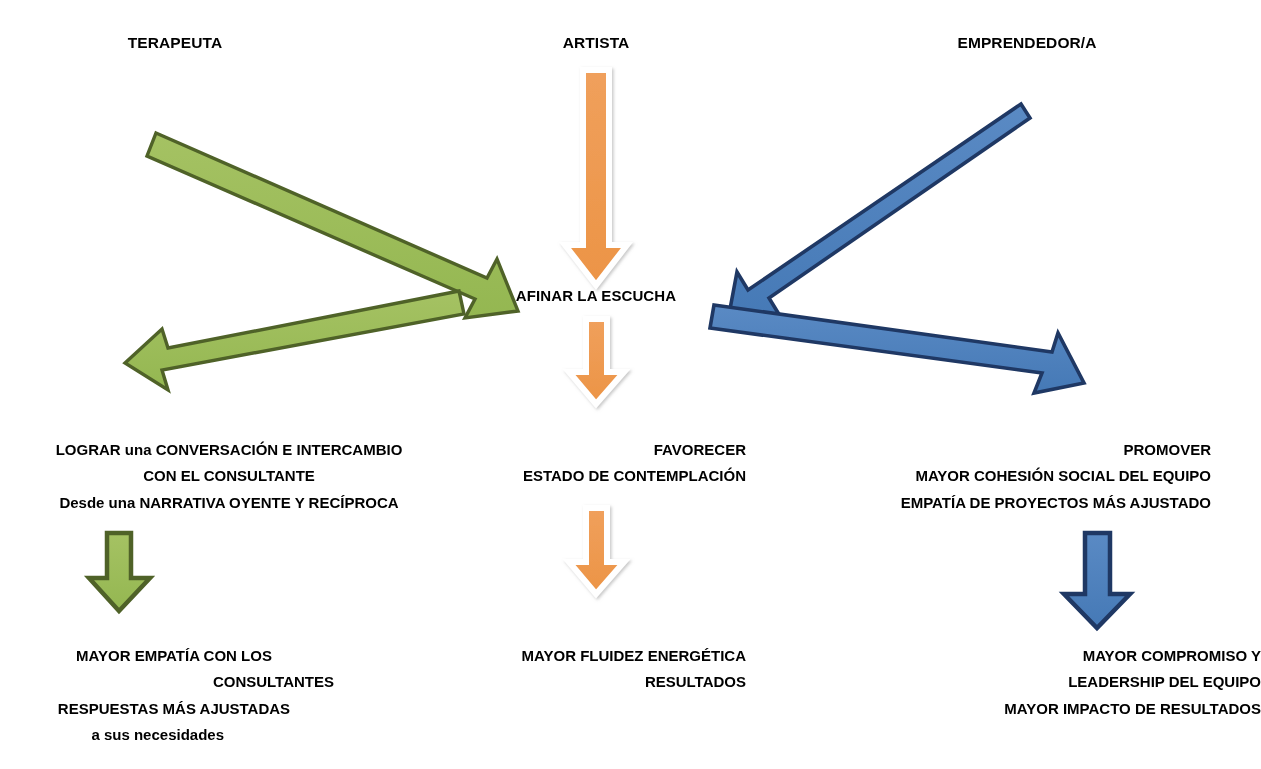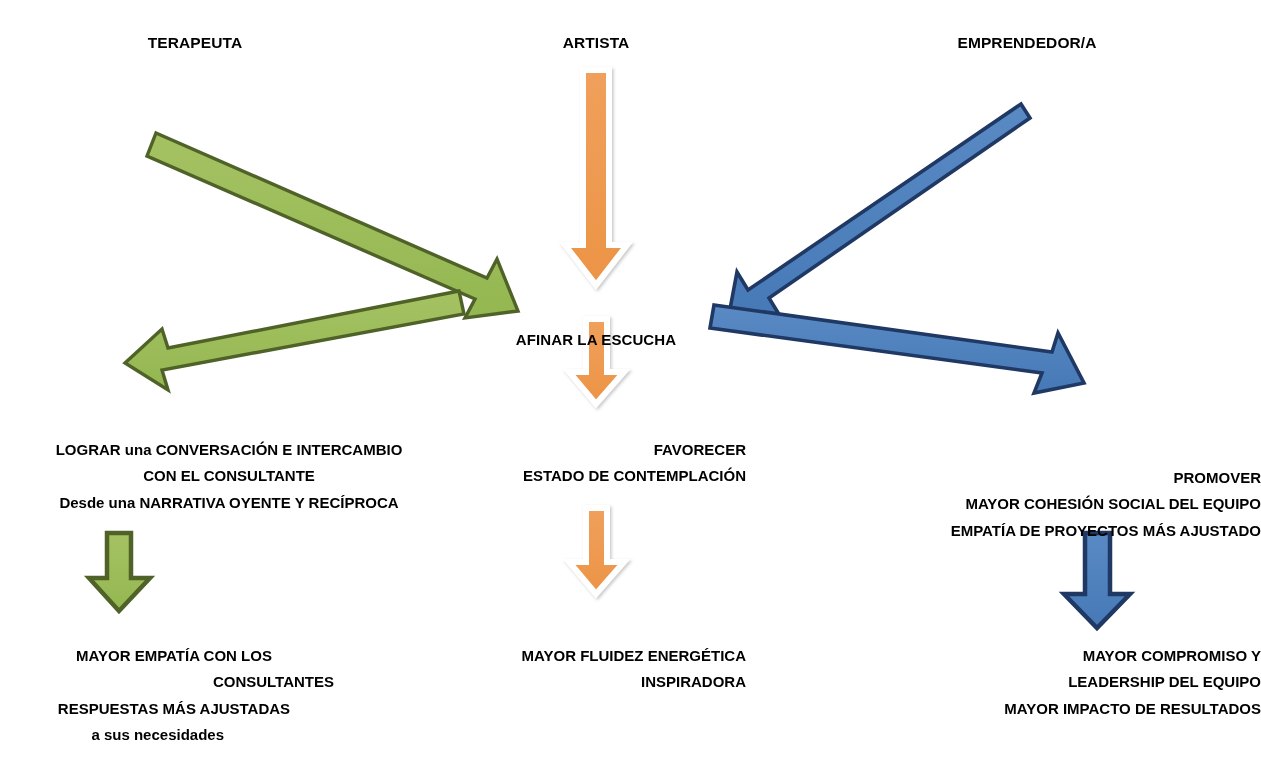--- a/index.html
+++ b/index.html
@@ -32,21 +32,20 @@
     color: #000000;
     white-space: nowrap;
     line-height: 26px;
     letter-spacing: 0.1px;
   }
   .col-header {
     font-size: 15.5px;
   }
   .node-label {
     font-size: 15px;
-    margin-top: 44px;
   }
   .block {
     position: absolute;
   }
   .block .line {
     font-weight: bold;
     font-size: 15px;
     color: #000000;
     line-height: 26.4px;
     white-space: nowrap;
@@ -108,55 +107,55 @@
 
     <g>
       <polygon points="107,533 131,533 131,578 150,578 119,611 89,578 107,578" fill="url(#gradGreen)" stroke="#4F6228" stroke-width="4.5" stroke-linejoin="miter"></polygon>
     </g>
 
     <g>
       <polygon points="1085,533 1110,533 1110,594 1130,594 1097,628 1064,594 1085,594" fill="url(#gradBlue)" stroke="#1F3864" stroke-width="4.5" stroke-linejoin="miter"></polygon>
     </g>
   </svg>
 
-  <div class="txt col-header" style="left:0px; top:30px; width:350px; text-align:center;padding-left:20px;">TERAPEUTA</div>
+  <div class="txt col-header" style="left:0px; top:30px; width:350px; text-align:center;">TERAPEUTA</div>
 
   <div class="txt col-header" style="left:446px; top:30px; width:300px; text-align:center;">ARTISTA</div>
 
   <div class="txt col-header" style="left:877px; top:30px; width:300px; text-align:center;">EMPRENDEDOR/A</div>
 
   <div class="txt node-label" style="left:446px; top:283px; width:300px; text-align:center;">AFINAR LA ESCUCHA</div>
 
   <div class="block" style="left:14px; top:437px; width:430px;">
     <div class="line al-left">LOGRAR una CONVERSACIÓN E INTERCAMBIO</div>
     <div class="line al-left">CON EL CONSULTANTE</div>
     <div class="line al-left">Desde una NARRATIVA OYENTE Y RECÍPROCA</div>
   </div>
 
   <div class="block" style="left:446px; top:437px; width:300px;">
     <div class="line al-center">FAVORECER</div>
     <div class="line al-center">ESTADO DE CONTEMPLACIÓN</div>
   </div>
 
-  <div class="block" style="left:911px; top:437px; width:350px;margin-top:28px;">
+  <div class="block" style="left:861px; top:437px; width:350px;">
     <div class="line al-center">PROMOVER</div>
     <div class="line al-center">MAYOR COHESIÓN SOCIAL DEL EQUIPO</div>
     <div class="line al-center">EMPATÍA DE PROYECTOS MÁS AJUSTADO</div>
   </div>
 
   <div class="block" style="left:14px; top:643px; width:320px;">
     <div class="line al-left">MAYOR EMPATÍA CON LOS</div>
     <div class="line al-center">CONSULTANTES</div>
     <div class="line al-left">RESPUESTAS MÁS AJUSTADAS</div>
     <div class="line al-center" style="padding-right:110px;">a sus necesidades</div>
   </div>
 
   <div class="block" style="left:446px; top:643px; width:300px;">
     <div class="line al-center">MAYOR FLUIDEZ ENERGÉTICA</div>
-    <div class="line al-center">INSPIRADORA</div>
+    <div class="line al-center">RESULTADOS</div>
   </div>
 
   <div class="block" style="left:936px; top:643px; width:325px;">
     <div class="line al-center">MAYOR COMPROMISO Y</div>
     <div class="line al-center">LEADERSHIP DEL EQUIPO</div>
     <div class="line al-center">MAYOR IMPACTO DE RESULTADOS</div>
   </div>
 
 </div>
 

